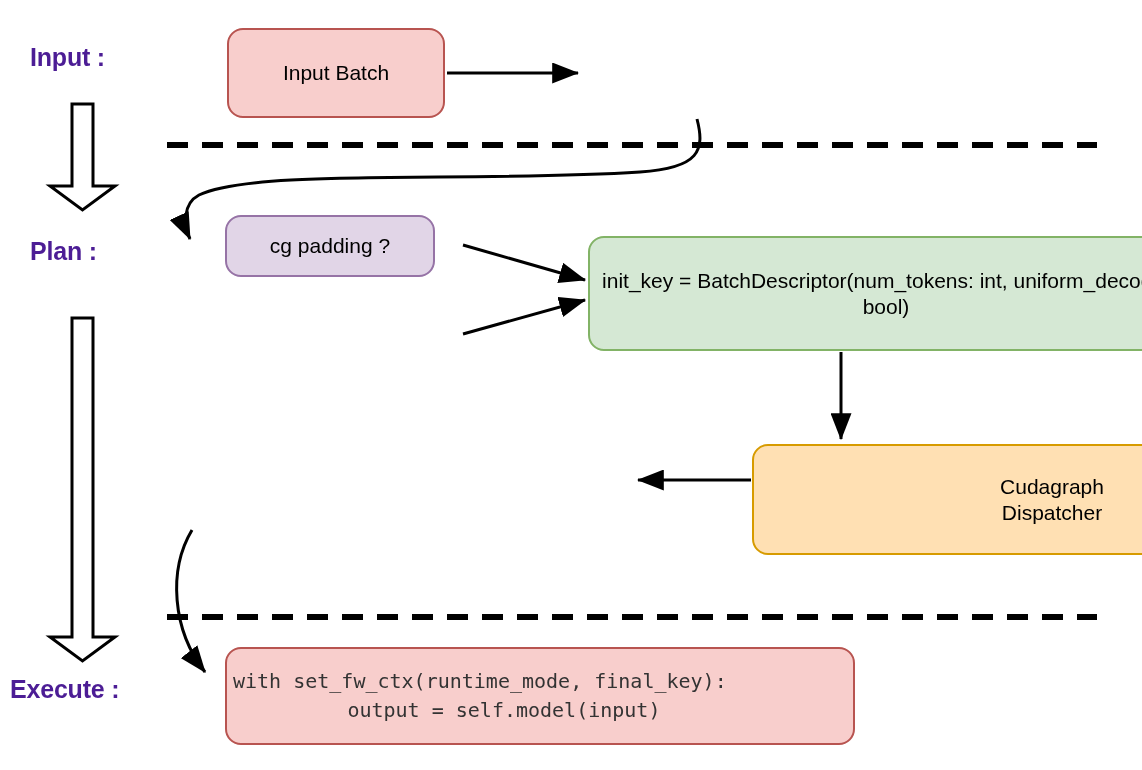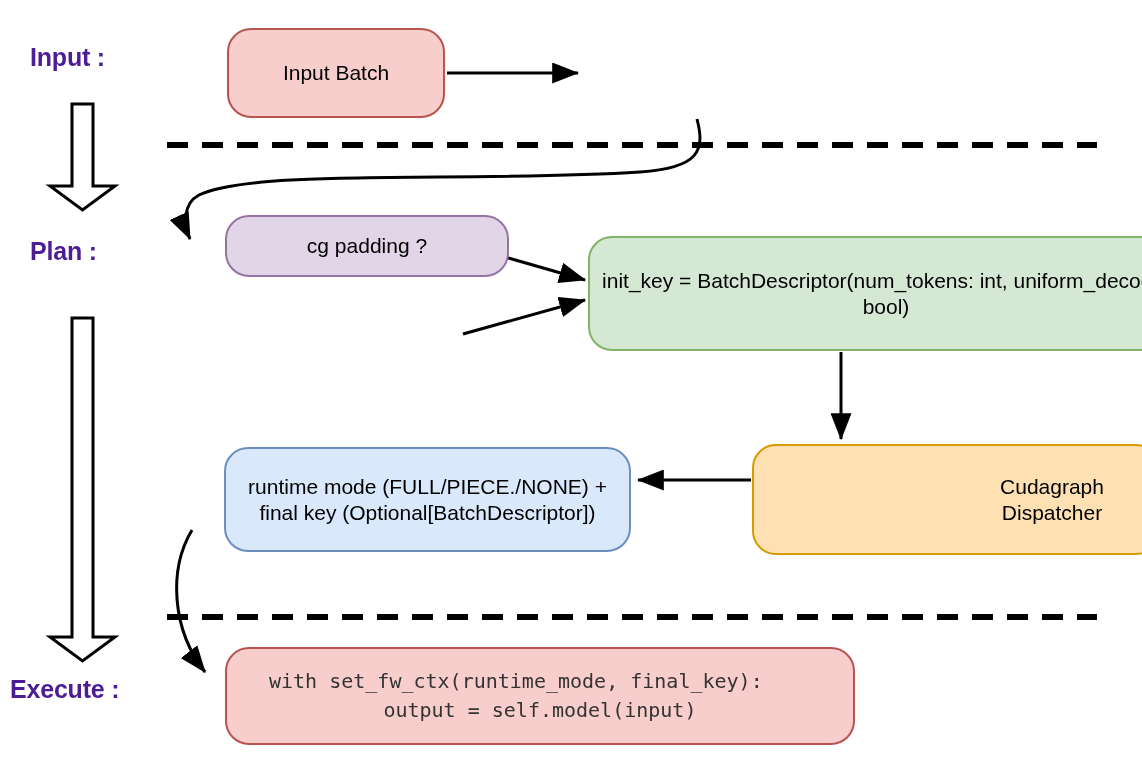--- a/index.html
+++ b/index.html
@@ -32,40 +32,39 @@
     display: flex;
     align-items: center;
     justify-content: center;
     text-align: center;
     font-family: "Liberation Sans", sans-serif;
     font-size: 21px;
     line-height: 1.22;
     color: #000000;
     border-style: solid;
     border-width: 2px;
-    border-radius: 24px;
+    border-radius: 16px;
   }
   .node .label { display: block; padding: 0 8px; }
   .node-pink  { background: #f8cecc; border-color: #b85450; }
   .node-yellow{ background: #ffe6a7; border-color: #d6b656; }
   .node-purple{ background: #e1d5e7; border-color: #9673a6; }
   .node-green { background: #d5e8d4; border-color: #82b366; }
   .node-blue  { background: #dae8fc; border-color: #6c8ebf; }
   .node-orange-outer { background: #ffe0b3; border-color: #d79b00; }
   .node-orange-inner { background: #fad7be; border-color: #d79b00; }
   .node-code {
     background: #f8cecc;
     border-color: #b85450;
     font-family: "DejaVu Sans Mono", monospace;
     font-size: 20px;
     line-height: 1.45;
     justify-content: flex-start;
     color: #333333;
     white-space: pre;
-    padding-left: 36px;
   }
   .node-code .label { padding: 0 0 0 6px; }
   svg.overlay {
     position: absolute;
     left: 0; top: 0;
     width: 1142px;
     height: 770px;
     pointer-events: none;
   }
 </style>
@@ -105,36 +104,33 @@
     <line x1="751" y1="480" x2="638" y2="480" stroke="#000000" stroke-width="3" marker-end="url(#arrowhead)"></line>
 
     <path d="M192,530 C168,570 172,630 205,672" fill="none" stroke="#000000" stroke-width="3" marker-end="url(#arrowhead)"></path>
   </svg>
 
   <div class="node node-pink" style="left:227px; top:28px; width:218px; height:90px;">
     <span class="label">Input Batch</span>
   </div>
 
 
-  <div class="node node-purple" style="left:225px; top:215px; width:284px; height:62px;">
+  <div class="node node-purple" style="left:225px; top:215px; width:210px; height:62px;">
     <span class="label">cg padding ?</span>
   </div>
 
 
   <div class="node node-green" style="left:588px; top:236px; width:596px; height:115px;">
     <span class="label">init_key = BatchDescriptor(num_tokens: int, uniform_decode: bool)</span>
   </div>
 
   <div class="node node-orange-outer" style="left:752px; top:444px; width:408px; height:111px; justify-content:flex-end;">
     <span class="label" style="width:180px; padding-right:16px;">Cudagraph Dispatcher</span>
   </div>
 
 
-  <div class="node node-blue" style="left:224px; top:447px; width:407px; height:105px;">
-    <span class="label">runtime mode (FULL/PIECE./NONE) + final key (Optional[BatchDescriptor])</span>
-  </div>
 
   <div class="node node-code" style="left:225px; top:647px; width:630px; height:98px;">
     <span class="label">with set_fw_ctx(runtime_mode, final_key):
     output = self.model(input)</span>
   </div>
 
 </div>
 
 </body></html>

